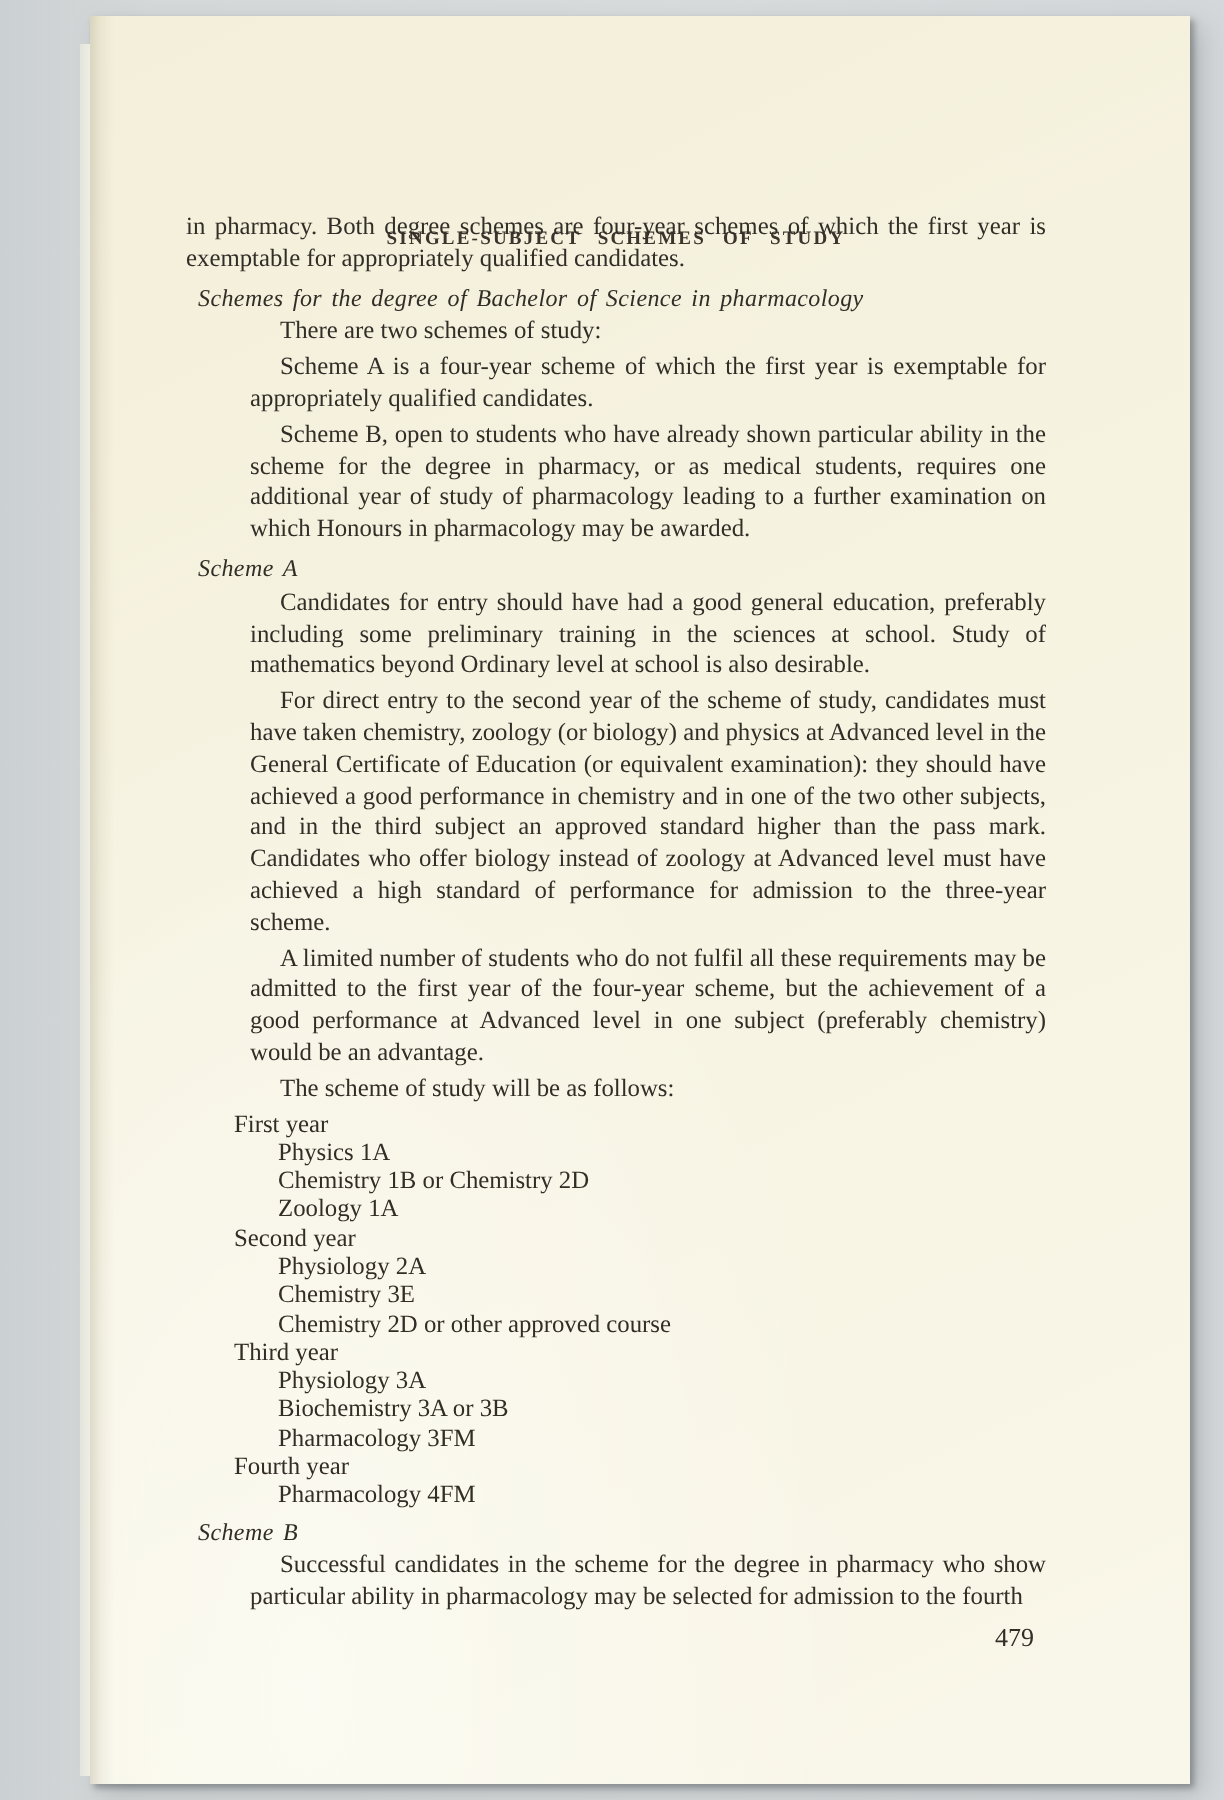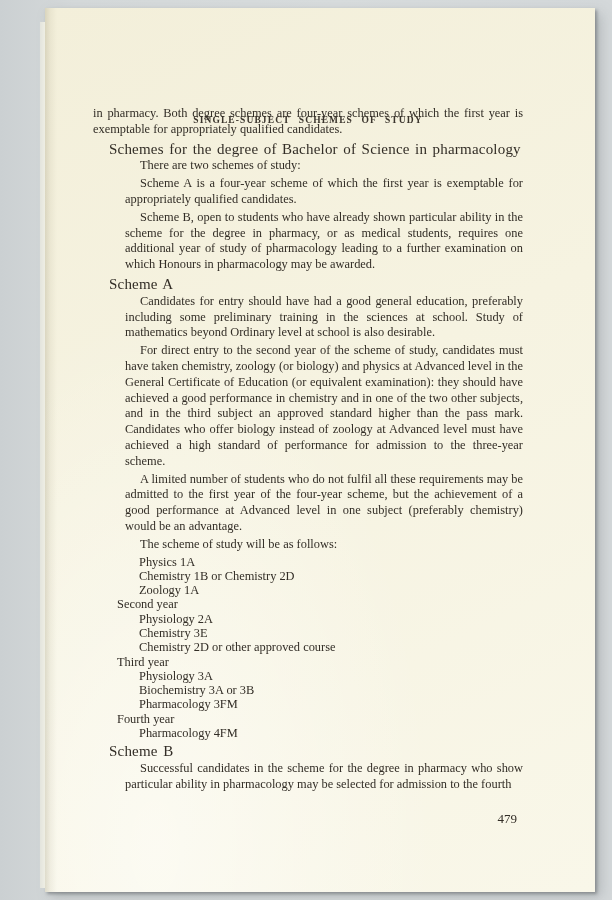--- a/index.html
+++ b/index.html
@@ -37,22 +37,22 @@
     text-align:center;font-size:9.5px;font-weight:600;
     letter-spacing:1.1px;word-spacing:5px;color:#3a342c;margin-top:36px;
   }
   .body-text{
     position:absolute;top:98px;left:48px;width:430px;
     font-size:12.4px;line-height:15.8px;text-align:justify;
   }
   .body-text p{margin:0 0 2px 0;}
   .body-text p.indent{text-indent:15px;margin-left:32px;}
   .sec-heading{
-    font-weight:normal;font-size:15px;
-    margin:4px 0 1px 16px;text-align:left;letter-spacing:0.2px;word-spacing:1.5px;
+    font-style:italic;font-weight:normal;font-size:12px;
+    margin:4px 0 1px 6px;text-align:left;letter-spacing:0.2px;word-spacing:1.5px;
   }
   .scheme-list{
     text-align:left;line-height:14.3px;margin:1px 0 2px 0;
   }
   .scheme-list .year{margin-left:24px;}
   .scheme-list .course{margin-left:46px;}
   .page-number{
     position:absolute;top:803px;left:48px;width:424px;
     text-align:right;font-size:13px;
   }
@@ -73,20 +73,21 @@
     <p class="indent">Scheme A is a four-year scheme of which the first year is exemptable for appropriately qualified candidates.</p>
     <p class="indent">Scheme B, open to students who have already shown particular ability in the scheme for the degree in pharmacy, or as medical students, requires one additional year of study of pharmacology leading to a further examination on which Honours in pharmacology may be awarded.</p>
 
     <h3 class="sec-heading">Scheme A</h3>
     <p class="indent">Candidates for entry should have had a good general education, preferably including some preliminary training in the sciences at school. Study of mathematics beyond Ordinary level at school is also desirable.</p>
     <p class="indent">For direct entry to the second year of the scheme of study, candidates must have taken chemistry, zoology (or biology) and physics at Advanced level in the General Certificate of Education (or equivalent examination): they should have achieved a good performance in chemistry and in one of the two other subjects, and in the third subject an approved standard higher than the pass mark. Candidates who offer biology instead of zoology at Advanced level must have achieved a high standard of performance for admission to the three-year scheme.</p>
     <p class="indent">A limited number of students who do not fulfil all these requirements may be admitted to the first year of the four-year scheme, but the achievement of a good performance at Advanced level in one subject (preferably chemistry) would be an advantage.</p>
     <p class="indent">The scheme of study will be as follows:</p>
 
     <div class="scheme-list">
+      <div class="year">First year</div>
       <div class="course">Physics 1A</div>
       <div class="course">Chemistry 1B or Chemistry 2D</div>
       <div class="course">Zoology 1A</div>
       <div class="year">Second year</div>
       <div class="course">Physiology 2A</div>
       <div class="course">Chemistry 3E</div>
       <div class="course">Chemistry 2D or other approved course</div>
       <div class="year">Third year</div>
       <div class="course">Physiology 3A</div>
       <div class="course">Biochemistry 3A or 3B</div>

